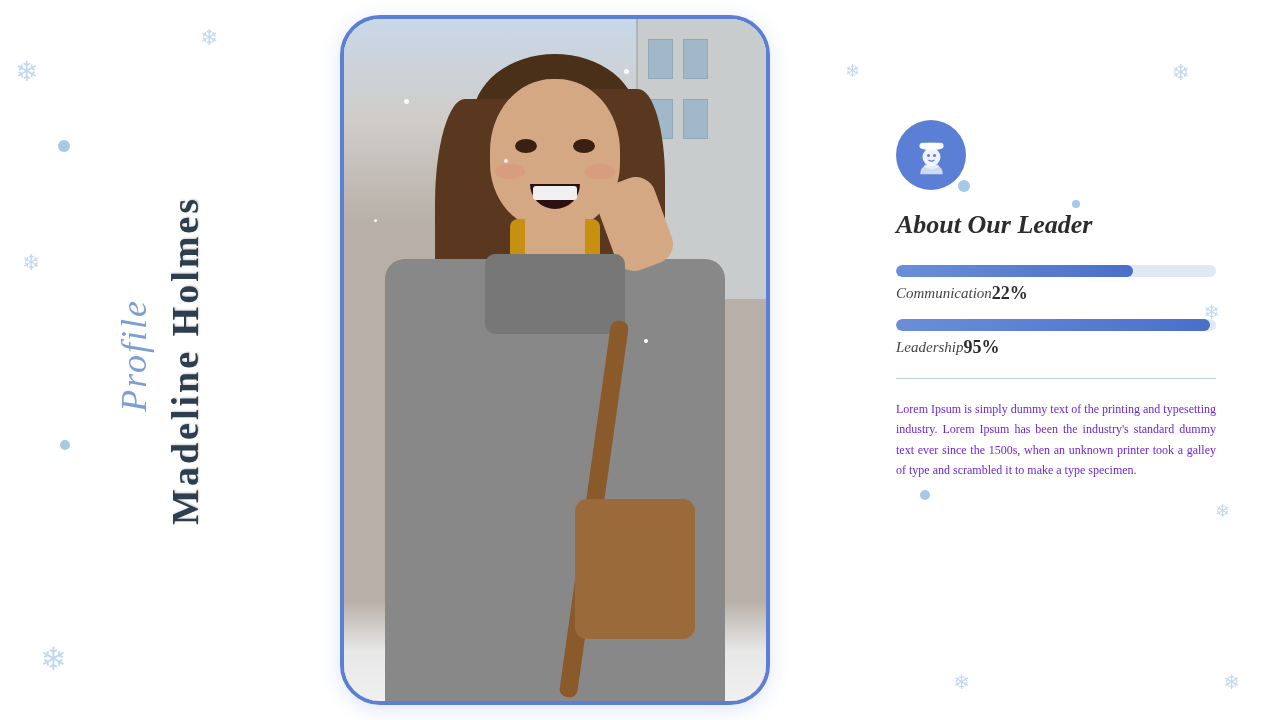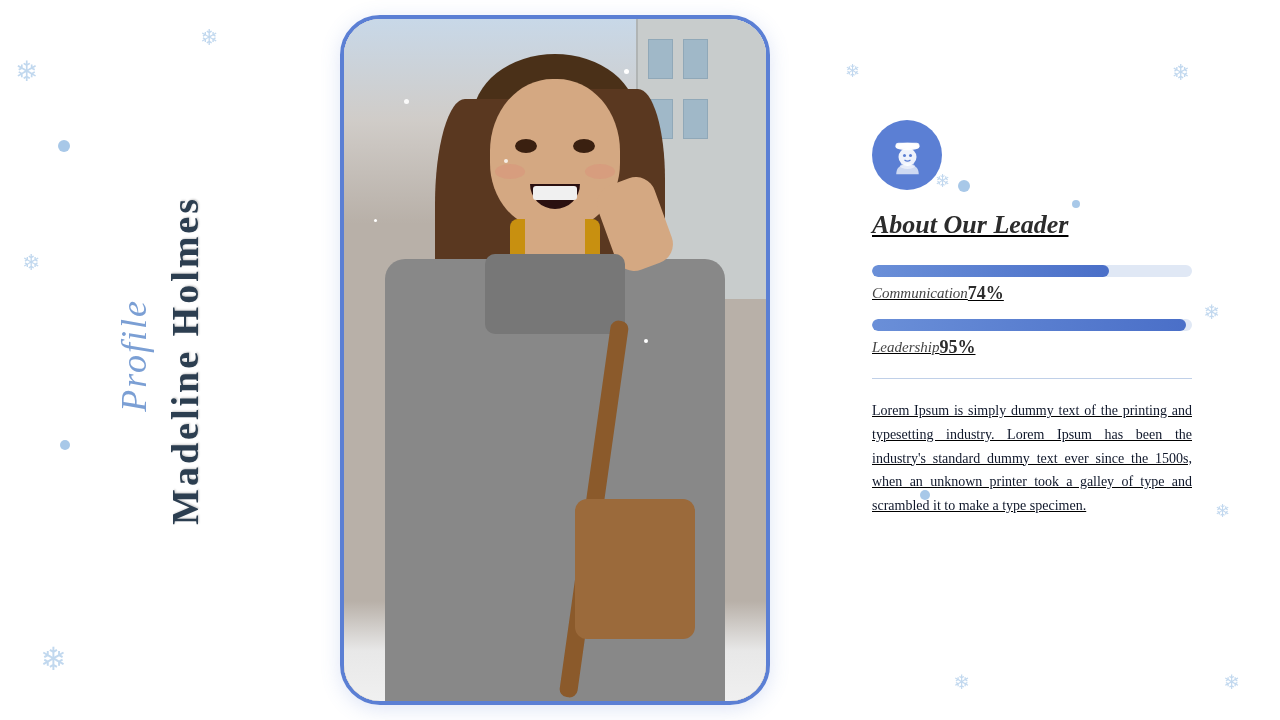--- a/index.html
+++ b/index.html
@@ -74,24 +74,23 @@
       height: 690px;
       border-radius: 40px;
       border: 4px solid #5b7fd4;
       overflow: hidden;
       box-shadow: 0 4px 20px rgba(91,127,212,0.2);
     }
 
     
     .right-panel {
       position: absolute;
-      right: 88px;
+      right: 64px;
       top: 120px;
       width: 320px;
-      text-decoration: underline;
     }
 
     .avatar-circle {
       width: 70px;
       height: 70px;
       border-radius: 50%;
       background: #5b7fd4;
       display: flex;
       align-items: center;
       justify-content: center;
@@ -154,22 +153,22 @@
 
     .divider {
       width: 100%;
       height: 1px;
       background: #c0d0e8;
       margin: 20px 0;
     }
 
     .bio-text {
       font-family: Georgia, serif;
-      font-size: 14px;
-      color: #0f172a;
+      font-size: 12px;
+      color: #6d28d9;
       line-height: 1.7;
       text-align: justify;
     }
 
     
     .sf1 { top: 25px; left: 200px; font-size: 22px; }
     .sf2 { top: 55px; left: 15px; font-size: 28px; }
     .sf3 { top: 250px; left: 22px; font-size: 22px; }
     .sf4 { top: 640px; left: 40px; font-size: 32px; }
     .sf5 { top: 60px; right: 420px; font-size: 18px; }
@@ -297,21 +296,21 @@
   </div>
 
   <h2 class="about-title">About Our Leader</h2>
 
   <div class="skill-section">
     <div class="skill-bar-container">
       <div class="skill-bar-fill" style="width: 74%;"></div>
     </div>
     <div class="skill-row">
       <span class="skill-name">Communication</span>
-      <span class="skill-pct">74%</span>
+      <span class="skill-pct">22%</span>
     </div>
   </div>
 
   <div class="skill-section" style="margin-top: 15px;">
     <div class="skill-bar-container">
       <div class="skill-bar-fill" style="width: 98%;"></div>
     </div>
     <div class="skill-row">
       <span class="skill-name">Leadership</span>
       <span class="skill-pct">95%</span>

